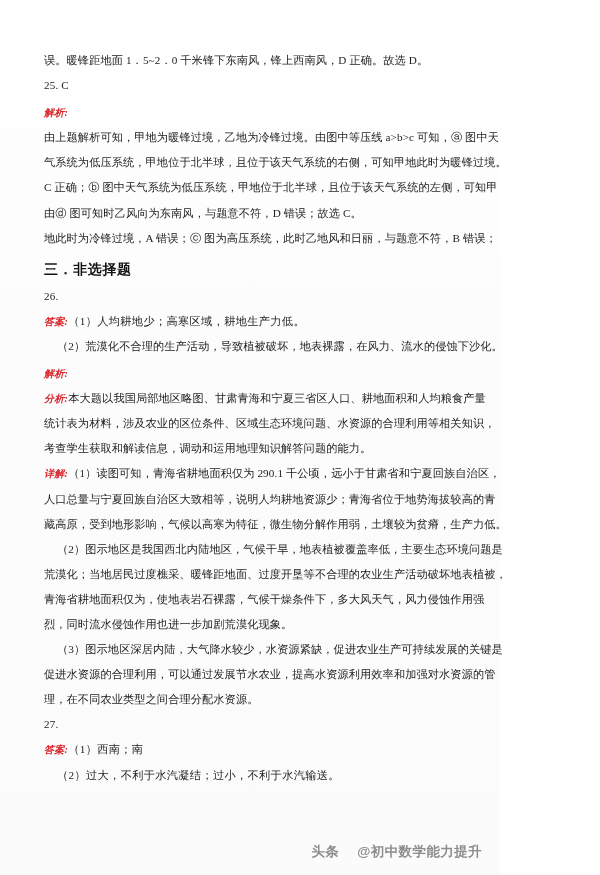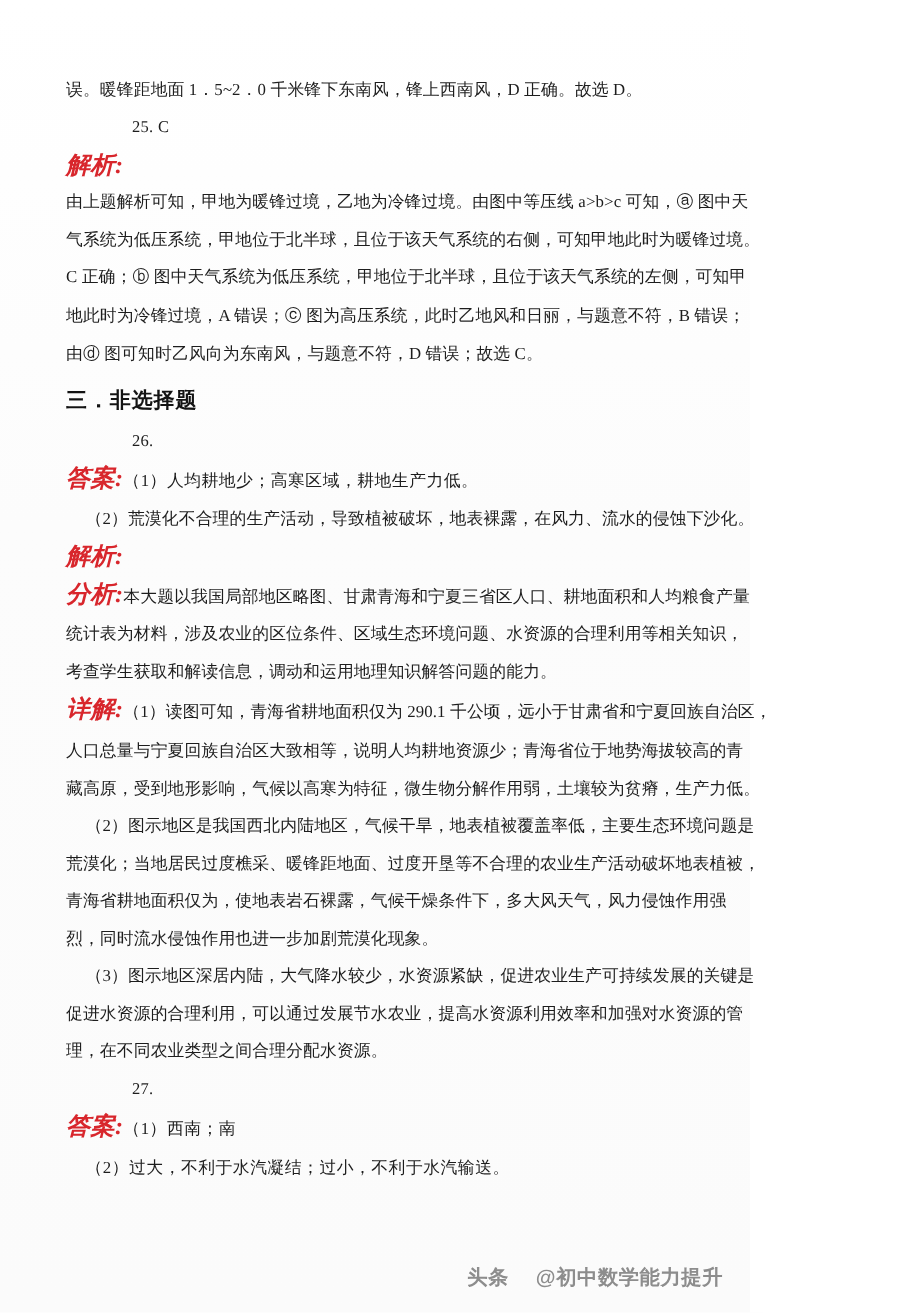--- a/index.html
+++ b/index.html
@@ -43,27 +43,26 @@
   }
   .line.tight {
     letter-spacing: 0.1px;
   }
   .num-line {
     font-size: 11px;
     line-height: 25.1px;
     color: #1d1d1d;
     letter-spacing: 0.2px;
     font-family: "Liberation Serif", "DejaVu Serif", serif;
-    margin-left: 44px;
   }
   .label-red {
     color: #d8262c;
     font-weight: bold;
     font-style: italic;
-    font-size: 16px;
+    font-size: 10px;
     letter-spacing: 0.3px;
     font-family: "Liberation Serif", "DejaVu Serif", serif;
   }
   .label-line {
     line-height: 25.1px;
   }
   .sec-heading {
     font-size: 14px;
     font-weight: bold;
     line-height: 28px;
@@ -96,22 +95,22 @@
 
     <div class="num-line">25. C</div>
 
     <div class="label-line">
       <span class="label-red">解析:</span>
     </div>
 
     <div class="line tight">由上题解析可知，甲地为暖锋过境，乙地为冷锋过境。由图中等压线 a&gt;b&gt;c 可知，ⓐ 图中天</div>
     <div class="line tight">气系统为低压系统，甲地位于北半球，且位于该天气系统的右侧，可知甲地此时为暖锋过境。</div>
     <div class="line tight">C 正确；ⓑ 图中天气系统为低压系统，甲地位于北半球，且位于该天气系统的左侧，可知甲</div>
+    <div class="line tight">由ⓓ 图可知时乙风向为东南风，与题意不符，D 错误；故选 C。</div>
     <div class="line tight">地此时为冷锋过境，A 错误；ⓒ 图为高压系统，此时乙地风和日丽，与题意不符，B 错误；</div>
-    <div class="line tight">由ⓓ 图可知时乙风向为东南风，与题意不符，D 错误；故选 C。</div>
 
     <div class="spacer-sm"></div>
 
     <div class="sec-heading">三．非选择题</div>
 
     <div class="num-line">26.</div>
 
     <div class="line">
       <span class="label-red">答案:</span><span>（1）人均耕地少；高寒区域，耕地生产力低。</span>
     </div>

